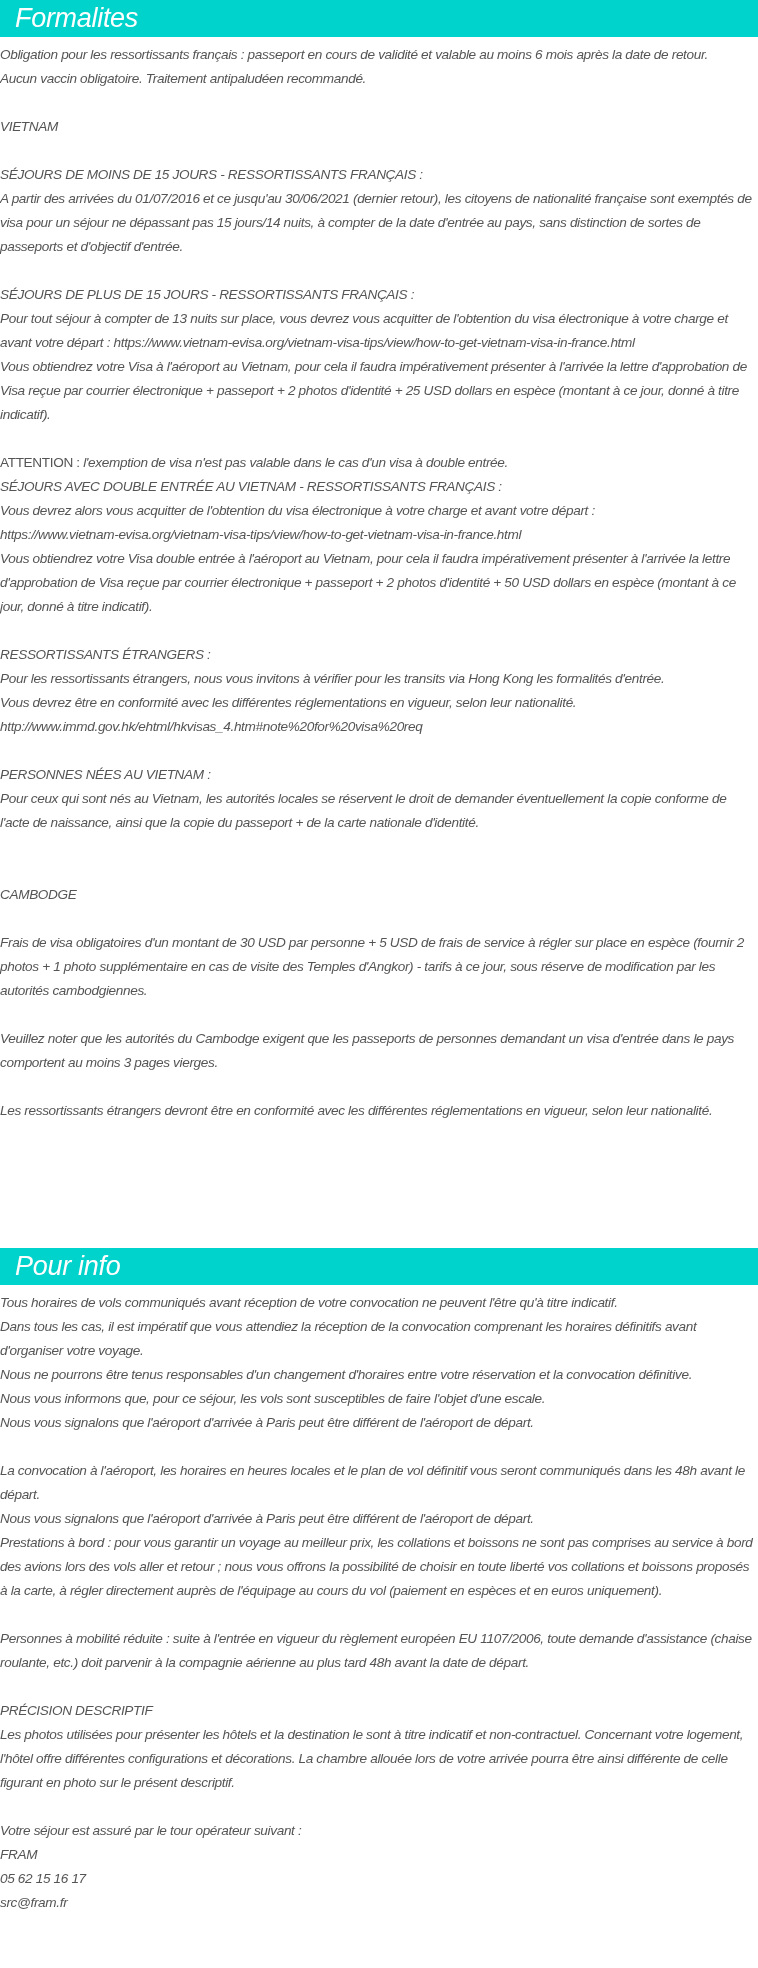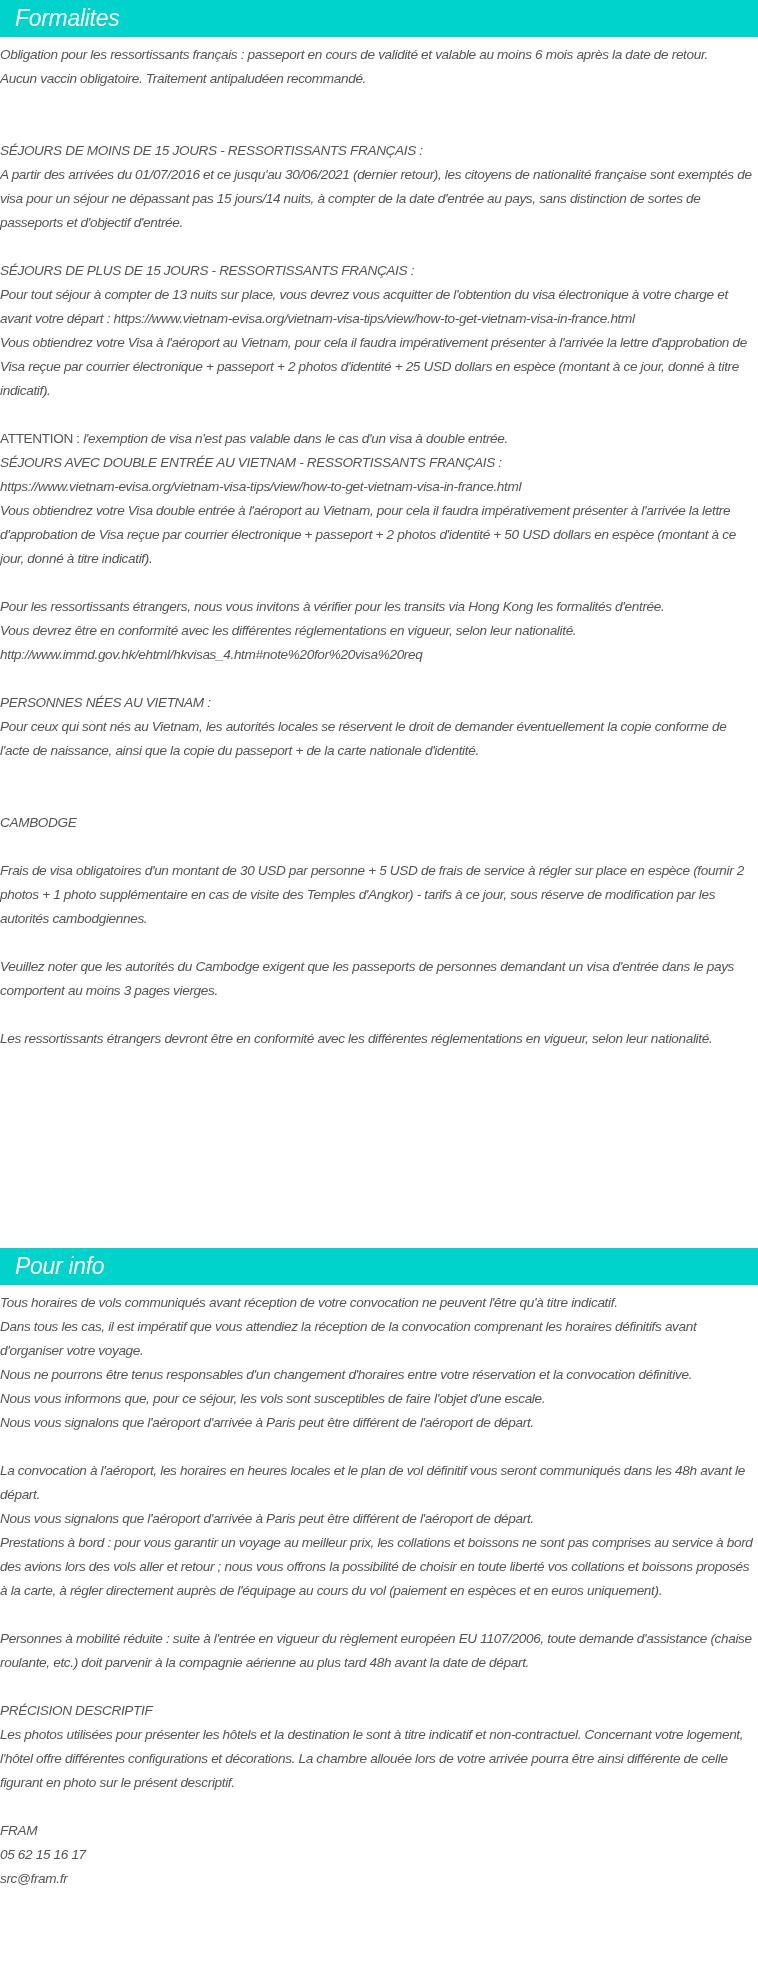--- a/index.html
+++ b/index.html
@@ -17,21 +17,21 @@
       background: #00d3cb;
       height: 37px;
       display: flex;
       align-items: center;
       padding-left: 15px;
       box-sizing: border-box;
     }
     .section-header .title {
       color: #ffffff;
       font-style: italic;
-      font-size: 23px;
+      font-size: 27px;
       letter-spacing: -0.3px;
     }
     .section-body {
       padding: 6px 0 0 0;
     }
     .para {
       color: #555555;
       font-style: italic;
       font-size: 13.6px;
       line-height: 24px;
@@ -62,33 +62,36 @@
 <body>
 
 <div id="formalites-section">
   <div class="section-header">
     <span class="title">Formalites</span>
   </div>
   <div class="section-body">
     <p class="para">Obligation pour les ressortissants français : passeport en cours de validité et valable au moins 6 mois après la date de retour.</p>
     <p class="para">Aucun vaccin obligatoire. Traitement antipaludéen recommandé.</p>
     <div class="gap"></div>
+    <p class="para">VIETNAM</p>
     <div class="gap"></div>
     <p class="para">SÉJOURS DE MOINS DE 15 JOURS - RESSORTISSANTS FRANÇAIS :</p>
     <p class="para">A partir des arrivées du 01/07/2016 et ce jusqu'au 30/06/2021 (dernier retour), les citoyens de nationalité française sont exemptés de visa pour un séjour ne dépassant pas 15 jours/14 nuits, à compter de la date d'entrée au pays, sans distinction de sortes de passeports et d'objectif d'entrée.</p>
     <div class="gap"></div>
     <p class="para">SÉJOURS DE PLUS DE 15 JOURS - RESSORTISSANTS FRANÇAIS :</p>
     <p class="para">Pour tout séjour à compter de 13 nuits sur place, vous devrez vous acquitter de l'obtention du visa électronique à votre charge et avant votre départ : https://www.vietnam-evisa.org/vietnam-visa-tips/view/how-to-get-vietnam-visa-in-france.html</p>
     <p class="para">Vous obtiendrez votre Visa à l'aéroport au Vietnam, pour cela il faudra impérativement présenter à l'arrivée la lettre d'approbation de Visa reçue par courrier électronique + passeport + 2 photos d'identité + 25 USD dollars en espèce (montant à ce jour, donné à titre indicatif).</p>
     <div class="gap"></div>
     <p class="para"><span style="font-style:normal">ATTENTION :</span><span> l'exemption de visa n'est pas valable dans le cas d'un visa à double entrée.</span></p>
     <p class="para">SÉJOURS AVEC DOUBLE ENTRÉE AU VIETNAM - RESSORTISSANTS FRANÇAIS :</p>
+    <p class="para">Vous devrez alors vous acquitter de l'obtention du visa électronique à votre charge et avant votre départ :</p>
     <p class="para">https://www.vietnam-evisa.org/vietnam-visa-tips/view/how-to-get-vietnam-visa-in-france.html</p>
     <p class="para">Vous obtiendrez votre Visa double entrée à l'aéroport au Vietnam, pour cela il faudra impérativement présenter à l'arrivée la lettre d'approbation de Visa reçue par courrier électronique + passeport + 2 photos d'identité + 50 USD dollars en espèce (montant à ce jour, donné à titre indicatif).</p>
     <div class="gap"></div>
+    <p class="para">RESSORTISSANTS ÉTRANGERS :</p>
     <p class="para">Pour les ressortissants étrangers, nous vous invitons à vérifier pour les transits via Hong Kong les formalités d'entrée.</p>
     <p class="para">Vous devrez être en conformité avec les différentes réglementations en vigueur, selon leur nationalité.</p>
     <p class="para">http://www.immd.gov.hk/ehtml/hkvisas_4.htm#note%20for%20visa%20req</p>
     <div class="gap"></div>
     <p class="para">PERSONNES NÉES AU VIETNAM :</p>
     <p class="para">Pour ceux qui sont nés au Vietnam, les autorités locales se réservent le droit de demander éventuellement la copie conforme de l'acte de naissance, ainsi que la copie du passeport + de la carte nationale d'identité.</p>
     <div class="gap2"></div>
     <p class="para">CAMBODGE</p>
     <div class="gap"></div>
     <p class="para">Frais de visa obligatoires d'un montant de 30 USD par personne + 5 USD de frais de service à régler sur place en espèce (fournir 2 photos + 1 photo supplémentaire en cas de visite des Temples d'Angkor) - tarifs à ce jour, sous réserve de modification par les autorités cambodgiennes.</p>
@@ -112,17 +115,18 @@
     <div class="gap"></div>
     <p class="para">La convocation à l'aéroport, les horaires en heures locales et le plan de vol définitif vous seront communiqués dans les 48h avant le départ.</p>
     <p class="para">Nous vous signalons que l'aéroport d'arrivée à Paris peut être différent de l'aéroport de départ.</p>
     <p class="para">Prestations à bord : pour vous garantir un voyage au meilleur prix, les collations et boissons ne sont pas comprises au service à bord des avions lors des vols aller et retour ; nous vous offrons la possibilité de choisir en toute liberté vos collations et boissons proposés à la carte, à régler directement auprès de l'équipage au cours du vol (paiement en espèces et en euros uniquement).</p>
     <div class="gap"></div>
     <p class="para">Personnes à mobilité réduite : suite à l'entrée en vigueur du règlement européen EU 1107/2006, toute demande d'assistance (chaise roulante, etc.) doit parvenir à la compagnie aérienne au plus tard 48h avant la date de départ.</p>
     <div class="gap"></div>
     <p class="para">PRÉCISION DESCRIPTIF</p>
     <p class="para">Les photos utilisées pour présenter les hôtels et la destination le sont à titre indicatif et non-contractuel. Concernant votre logement, l'hôtel offre différentes configurations et décorations. La chambre allouée lors de votre arrivée pourra être ainsi différente de celle figurant en photo sur le présent descriptif.</p>
     <div class="gap"></div>
+    <p class="para">Votre séjour est assuré par le tour opérateur suivant :</p>
     <p class="para">FRAM</p>
     <p class="para">05 62 15 16 17</p>
     <p class="para">src@fram.fr</p>
   </div>
 </div>
 
 </body></html>

